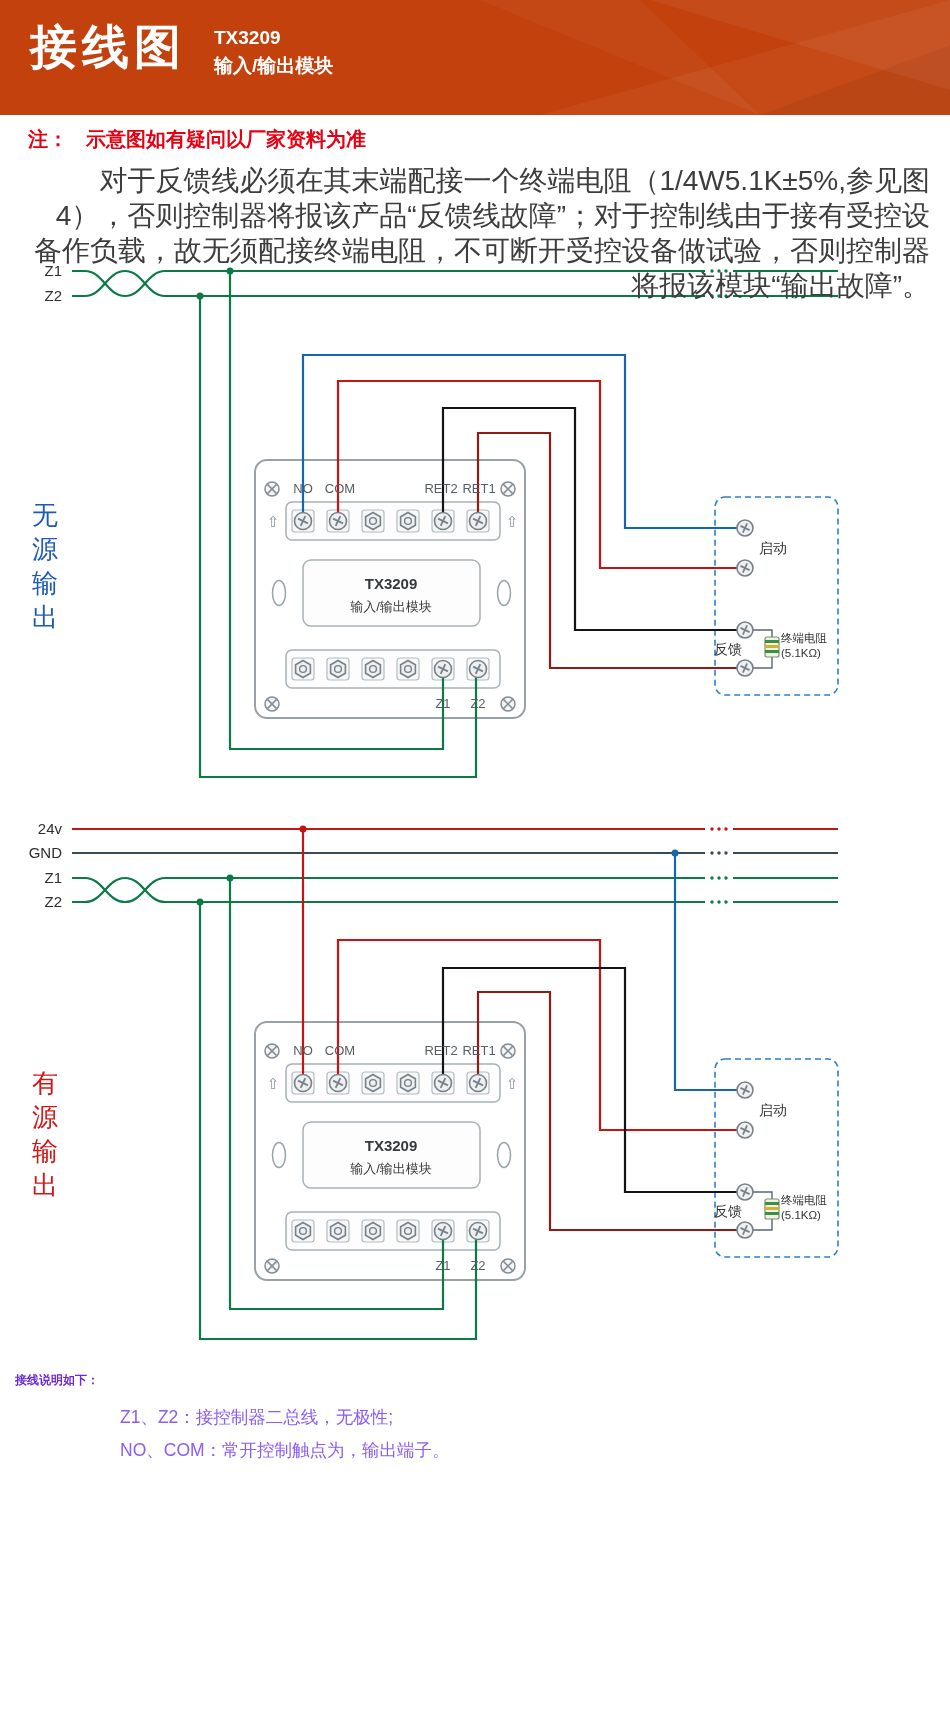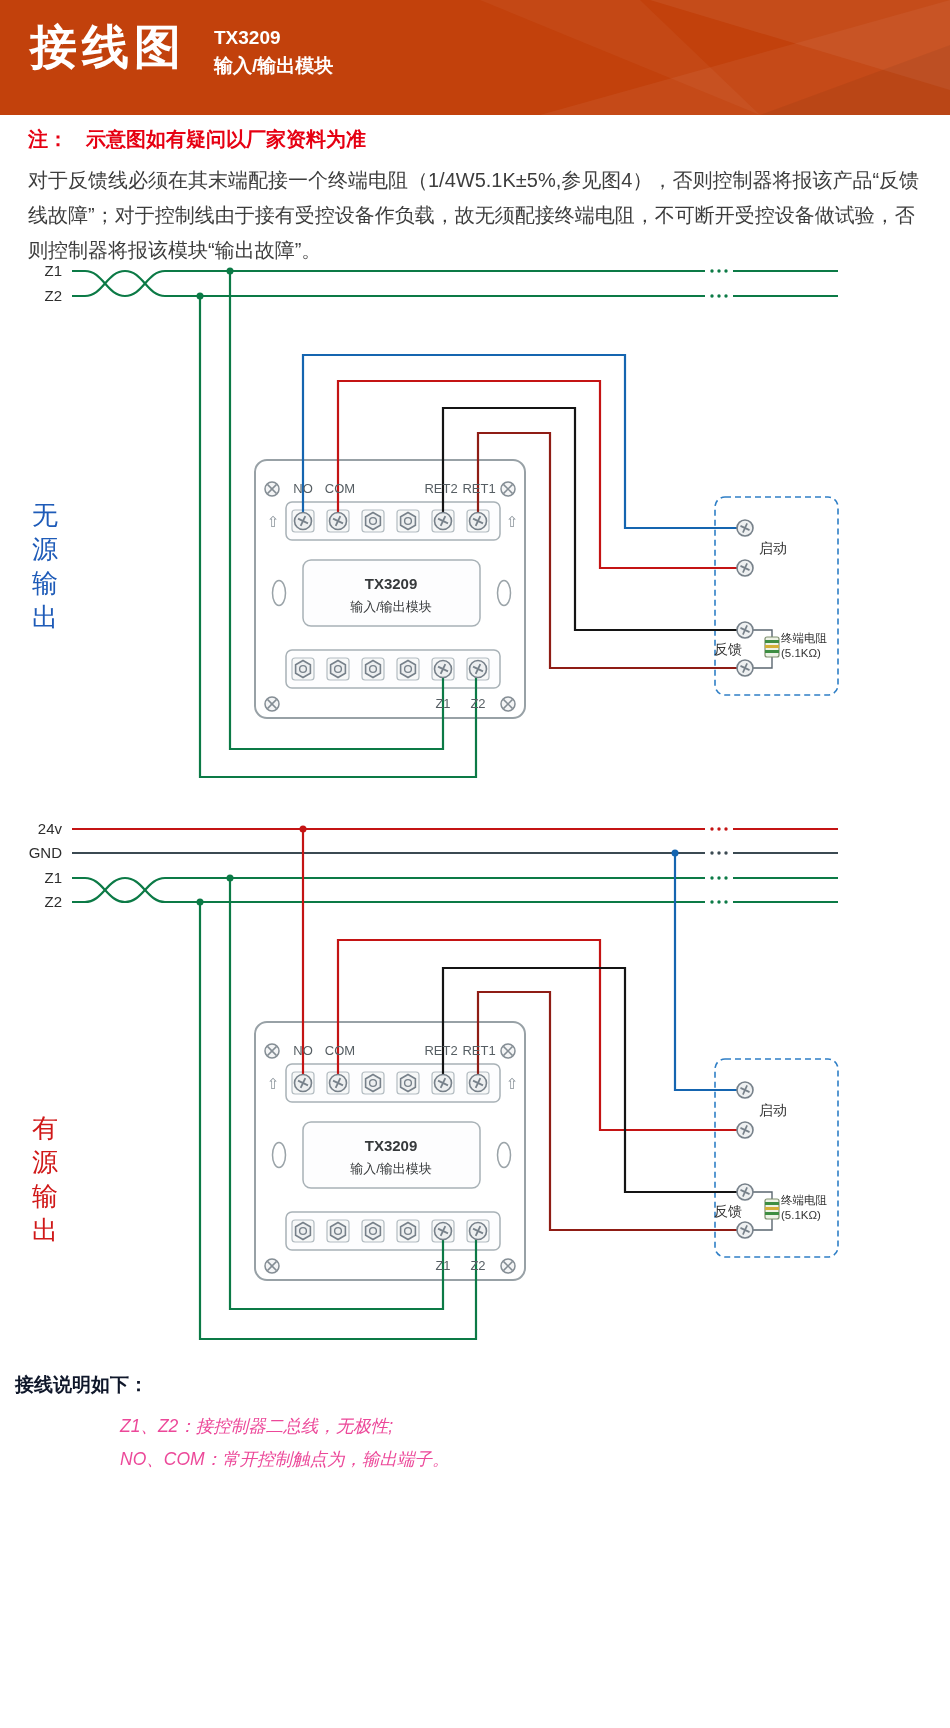--- a/index.html
+++ b/index.html
@@ -9,30 +9,30 @@
   }
   
   .banner { position:absolute; left:0; top:0; width:950px; height:115px; background:#c2410c; overflow:hidden; }
   .banner-deco { position:absolute; left:0; top:0; }
   .banner-title { position:absolute; left:30px; top:16px; margin:0; font-size:47px; font-weight:900; letter-spacing:5px; color:#fff; }
   .banner-sub { position:absolute; left:214px; top:24px; color:#fff; font-size:19px; font-weight:700; line-height:28px; }
   
   .note { position:absolute; left:28px; top:126px; width:902px; }
   .note-head { display:flex; color:#e60012; font-weight:bold; font-size:20px; }
   .note-warning { margin-left:18px; }
-  .note-body { margin:10px 0 0 0; font-size:20px; line-height:35px; color:#3d3d3d; }
+  .note-body { margin:10px 0 0 0; font-size:28px; line-height:35px; color:#3d3d3d;text-align:right; }
   
   .side-label { position:absolute; left:32px; width:30px; font-size:26px; line-height:34px; word-break:break-all; font-weight:500; }
   .passive-label { top:498px; color:#1e5bb8; }
-  .active-label { top:1066px; color:#d01818;margin-top:45px; }
+  .active-label { top:1066px; color:#d01818; }
   
   .legend { position:absolute; left:15px; top:1372px; }
-  .legend-title { color:#0f172a; font-size:19px; font-weight:bold; }
+  .legend-title { color:#6d28d9; font-size:12px; font-weight:bold; }
   .legend-items { list-style:none; margin:12px 0 0 0; padding:0 0 0 105px; }
-  .legend-items li { font-size:17.5px; color:#ec4899; line-height:33px;font-style:italic; }
+  .legend-items li { font-size:17.5px; color:#8b5cf6; line-height:33px; }
   
   svg text { font-family:"Liberation Sans", sans-serif; }
   .mod-box { fill:#fff; stroke:#98a1a6; stroke-width:2; }
   .strip   { fill:#fdfdfe; stroke:#a8b1b6; stroke-width:1.5; }
   .oval    { fill:#fff; stroke:#9aa3a8; stroke-width:1.5; }
   .devbox  { fill:#fff; stroke:#2f7fc6; stroke-width:1.6; stroke-dasharray:6 4; }
   .res-lead { fill:none; stroke:#5b6770; stroke-width:1.4; }
   .res-body { fill:#eef3e6; stroke:#7e8f6e; stroke-width:1.2; }
   .t-bus   { font-size:15px; fill:#2e2e2e; }
   .t-term  { font-size:13px; fill:#565e63; }

